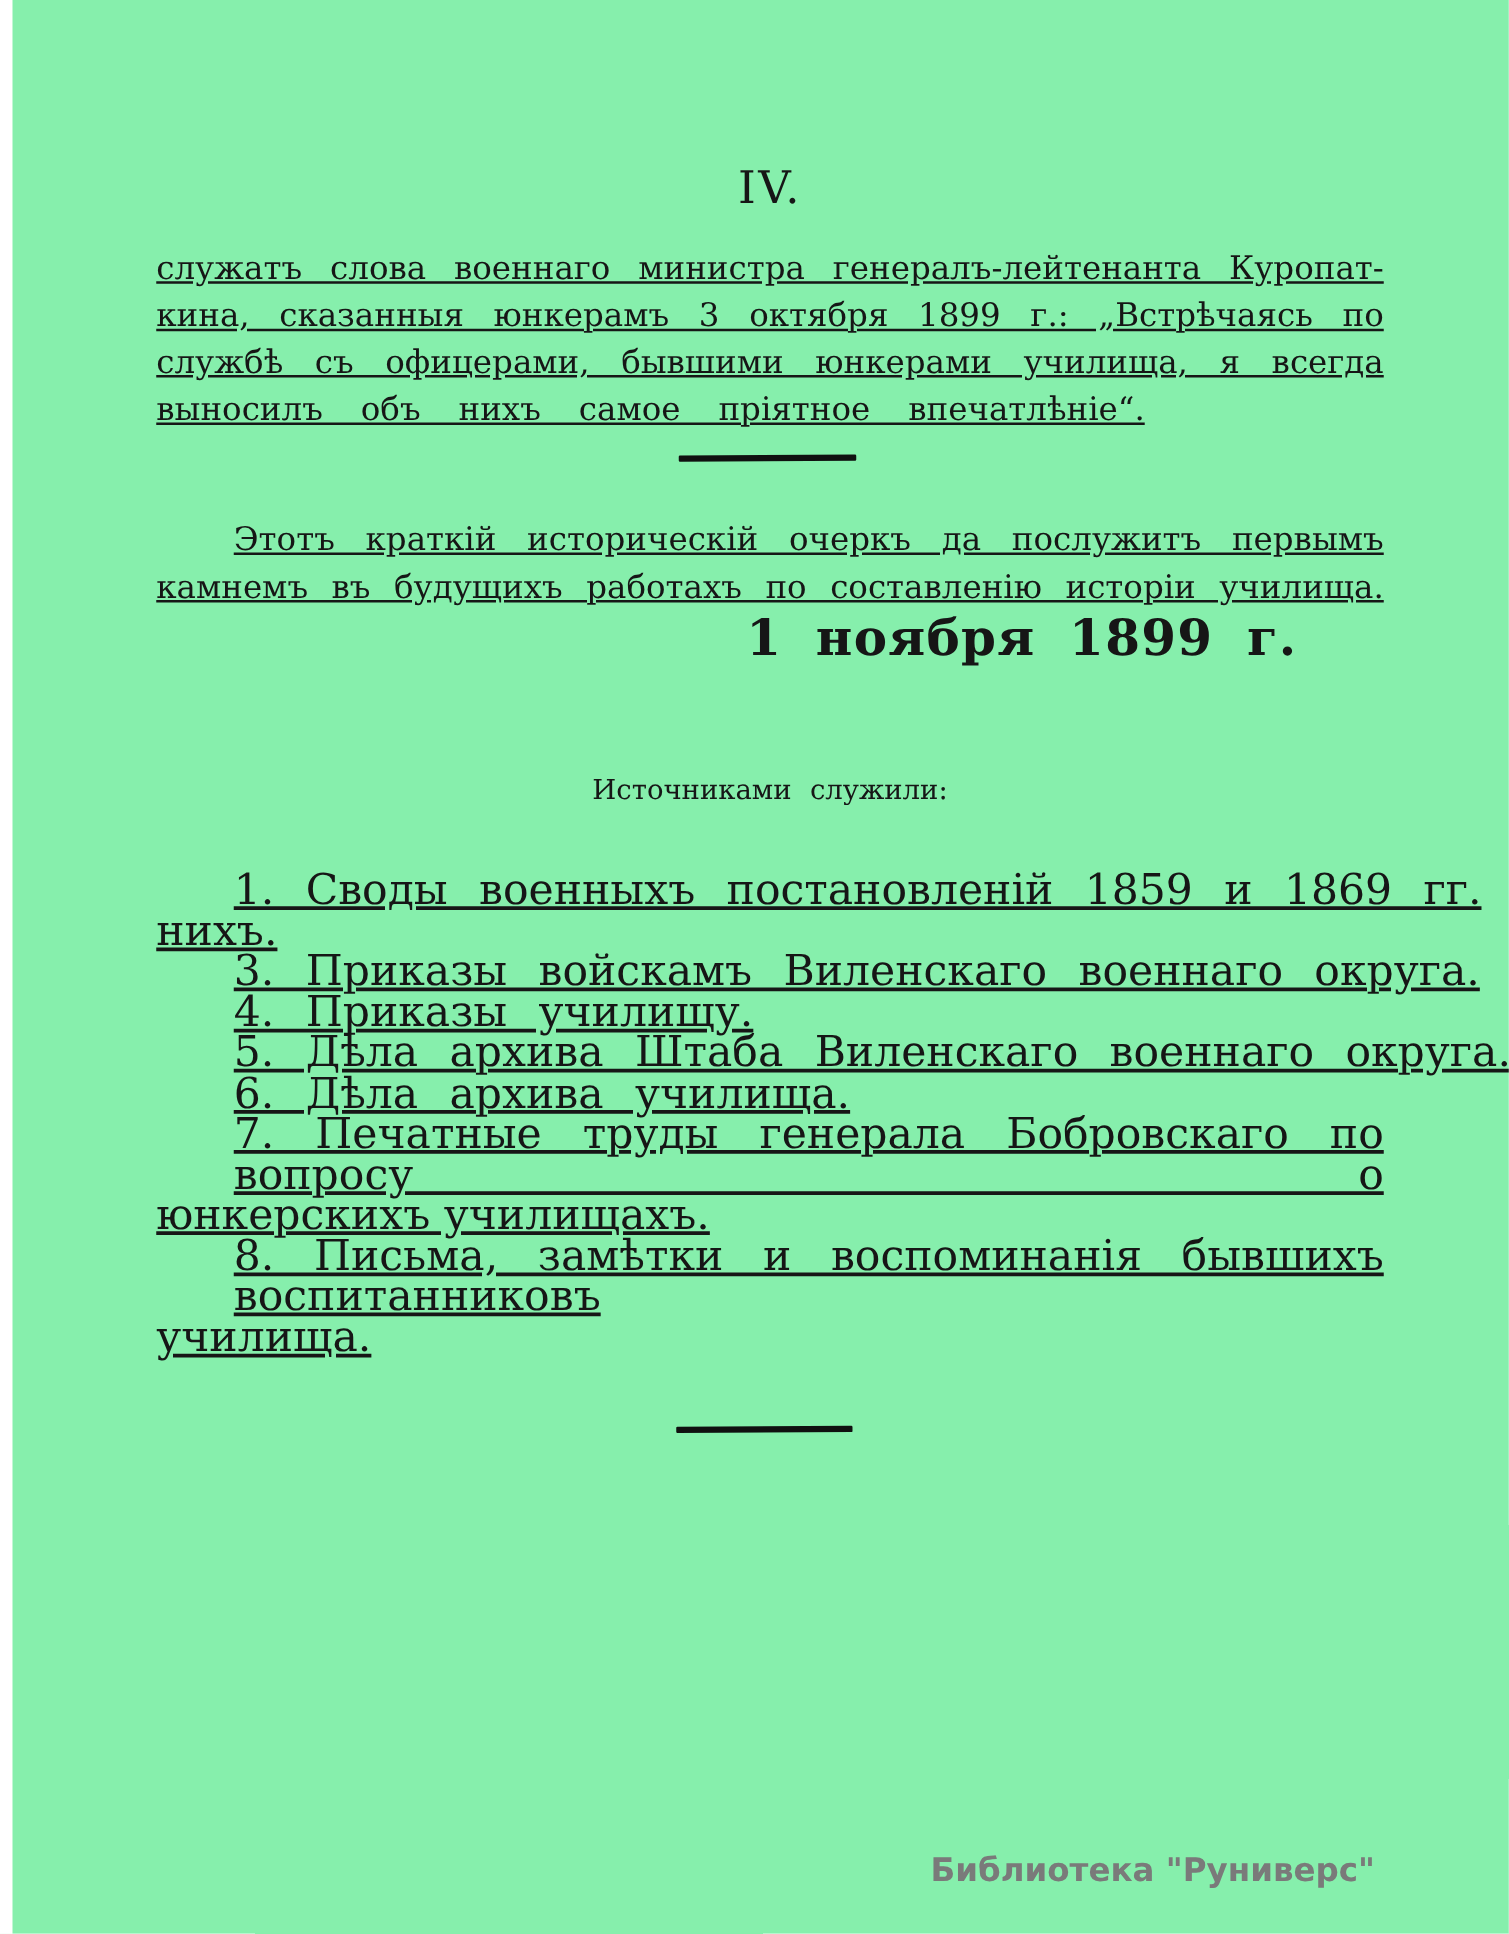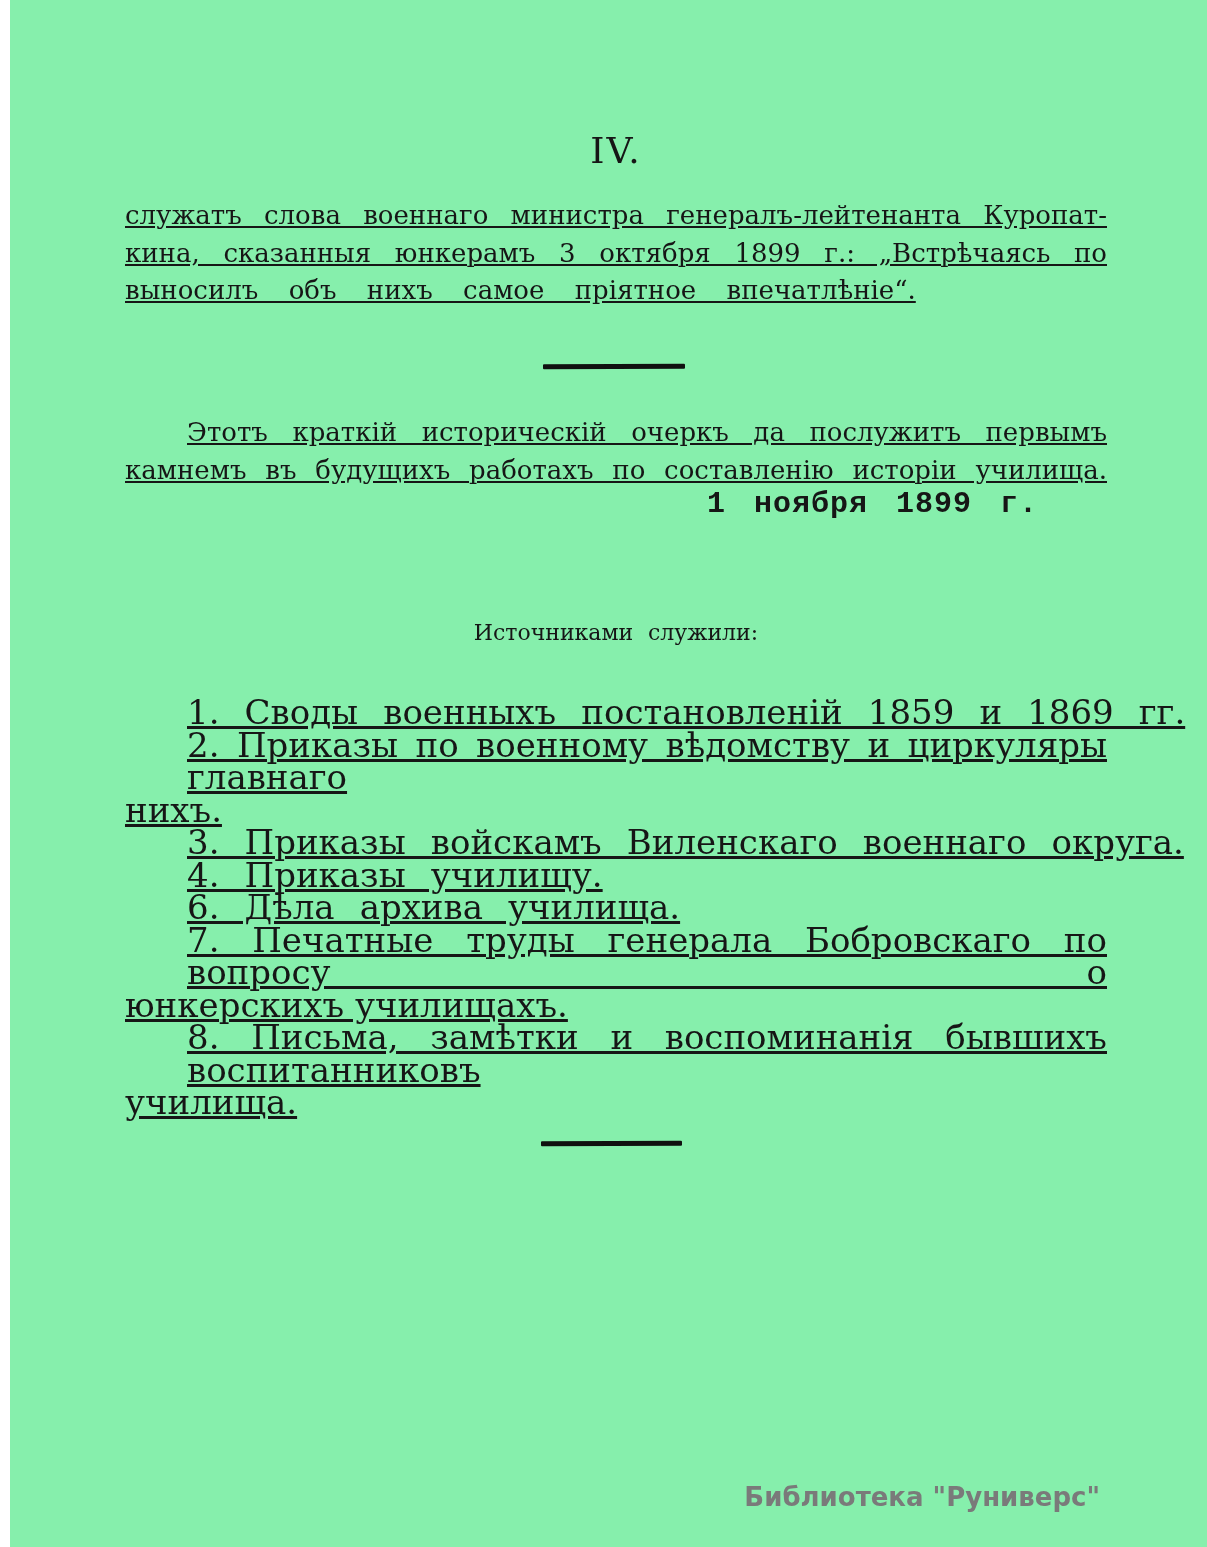--- a/index.html
+++ b/index.html
@@ -51,25 +51,24 @@
     background: #101010;
     transform: rotate(-0.25deg);
     border-radius: 1px;
   }
   .divider-1 { top: 364px; left: 533px; width: 142px; }
   .divider-2 { top: 1141px; left: 531px; width: 141px; }
   .dateline {
     position: absolute;
     top: 487px;
     right: 179px;
-    font-size: 30px;
+    font-size: 40px;
     font-weight: bold;
     letter-spacing: 1px;
     word-spacing: 0.3em;
-    font-family: Liberation Mono, monospace;
   }
   .sources-heading {
     position: absolute;
     top: 620px;
     left: 115px;
     width: 982px;
     text-align: center;
     font-size: 22px;
     word-spacing: 0.35em;
   }
@@ -94,20 +93,21 @@
 </head>
 <body>
 
 <div class="page">
 
   <div class="section-heading">IV.</div>
 
   <div class="textcol para-quote">
     <div class="line just">служатъ слова военнаго министра генералъ-лейтенанта Куропат-</div>
     <div class="line just">кина, сказанныя юнкерамъ 3 октября 1899 г.: „Встрѣчаясь по</div>
+    <div class="line just">службѣ съ офицерами, бывшими юнкерами училища, я всегда</div>
     <div class="line sp-wide">выносилъ объ нихъ самое пріятное впечатлѣніе“.</div>
   </div>
 
   <div class="divider divider-1"></div>
 
   <div class="textcol para-close">
     <div class="line just indent">Этотъ краткій историческій очеркъ да послужитъ первымъ</div>
     <div class="line just">камнемъ въ будущихъ работахъ по составленію исторіи училища.</div>
   </div>
 
@@ -115,32 +115,34 @@
 
   <div class="sources-heading">Источниками служили:</div>
 
   <div class="sources-list">
 
     <div>
       <div class="line indent sp-list">1. Своды военныхъ постановленій 1859 и 1869 гг.</div>
     </div>
 
     <div>
-      <div class="line just indent">2. Приказы по военному вѣдомству и циркуляры главнаго</div>
       <div class="line">нихъ.</div>
     </div>
 
     <div>
       <div class="line indent sp-list">3. Приказы войскамъ Виленскаго военнаго округа.</div>
     </div>
 
     <div>
       <div class="line indent sp-list">4. Приказы училищу.</div>
     </div>
 
+    <div>
+      <div class="line indent sp-list">5. Дѣла архива Штаба Виленскаго военнаго округа.</div>
+    </div>
 
     <div>
       <div class="line indent sp-list">6. Дѣла архива училища.</div>
     </div>
 
     <div>
       <div class="line just indent">7. Печатные труды генерала Бобровскаго по вопросу о</div>
       <div class="line">юнкерскихъ училищахъ.</div>
     </div>
 

